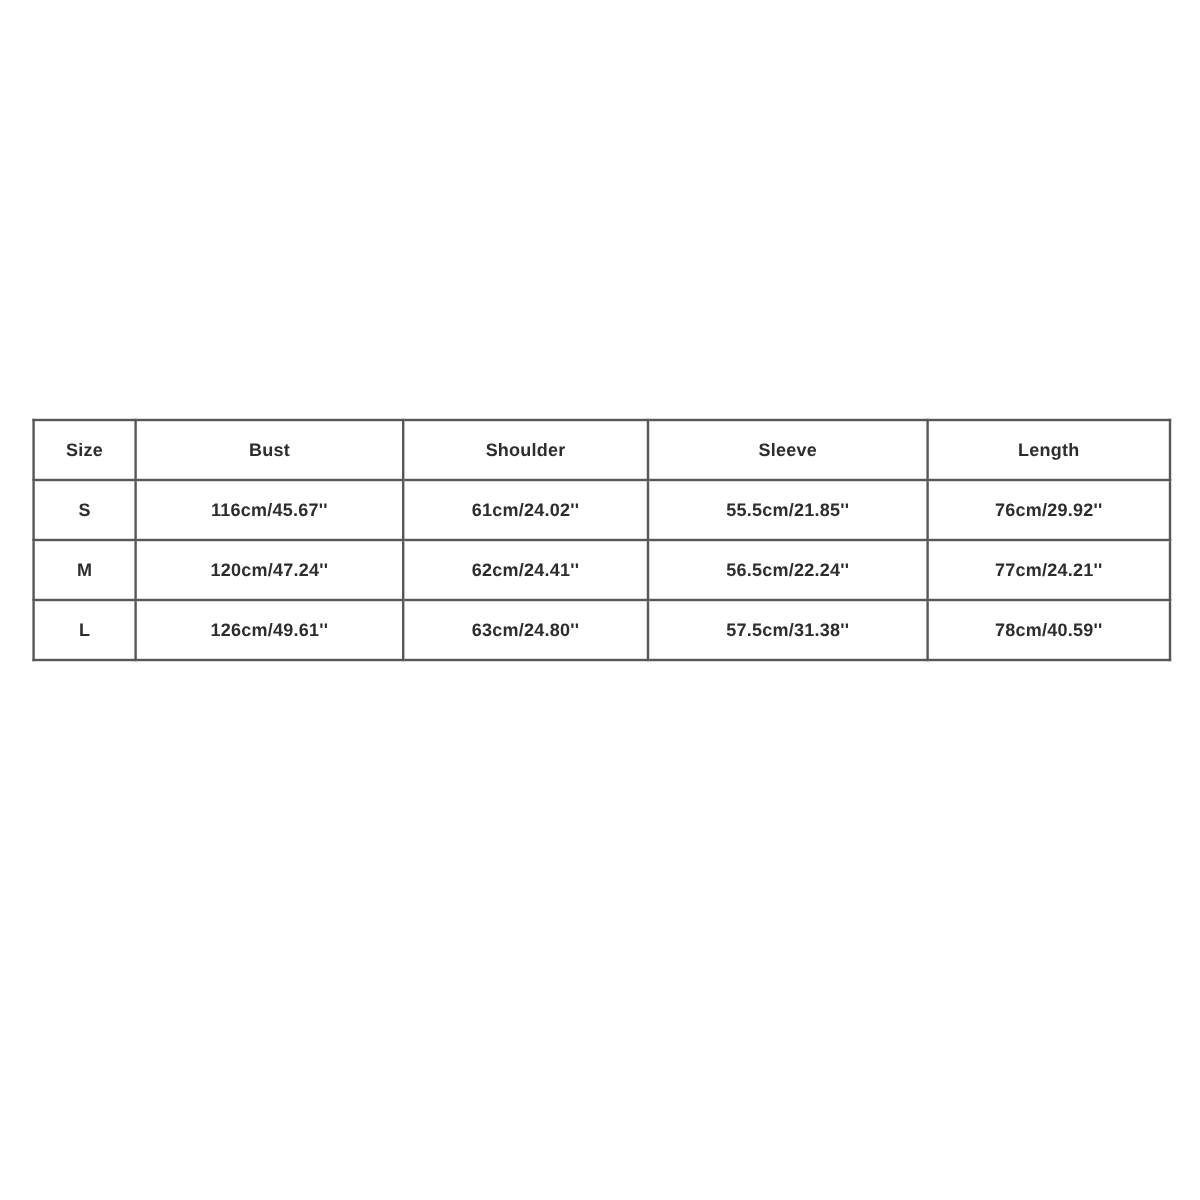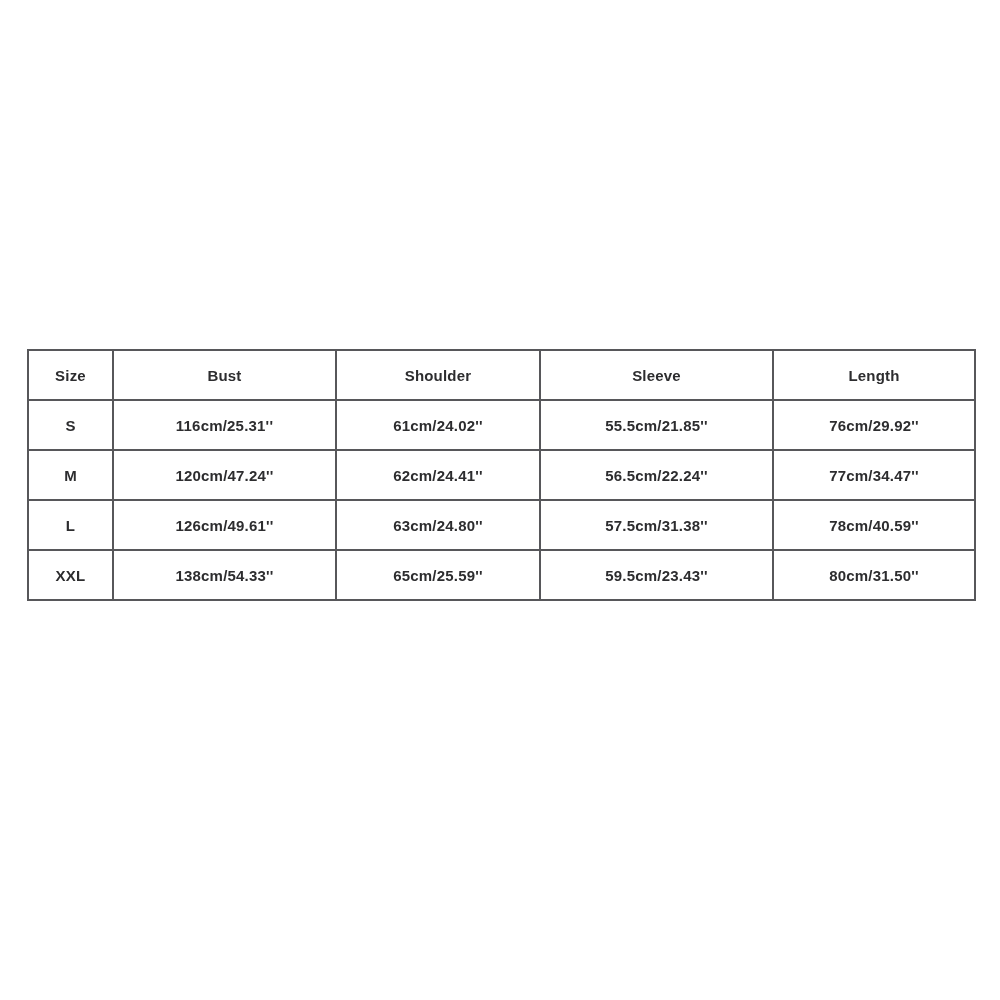--- a/index.html
+++ b/index.html
@@ -65,42 +65,35 @@
           <th>Size</th>
           <th>Bust</th>
           <th>Shoulder</th>
           <th>Sleeve</th>
           <th>Length</th>
         </tr>
       </thead>
       <tbody>
         <tr>
           <td>S</td>
-          <td>116cm/25.31''</td>
+          <td>116cm/45.67''</td>
           <td>61cm/24.02''</td>
           <td>55.5cm/21.85''</td>
           <td>76cm/29.92''</td>
         </tr>
         <tr>
           <td>M</td>
           <td>120cm/47.24''</td>
           <td>62cm/24.41''</td>
           <td>56.5cm/22.24''</td>
-          <td>77cm/34.47''</td>
+          <td>77cm/24.21''</td>
         </tr>
         <tr>
           <td>L</td>
           <td>126cm/49.61''</td>
           <td>63cm/24.80''</td>
           <td>57.5cm/31.38''</td>
           <td>78cm/40.59''</td>
         </tr>
-        <tr>
-          <td>XXL</td>
-          <td>138cm/54.33''</td>
-          <td>65cm/25.59''</td>
-          <td>59.5cm/23.43''</td>
-          <td>80cm/31.50''</td>
-        </tr>
       </tbody>
     </table>
   </div>
 </div>
 
 </body></html>

